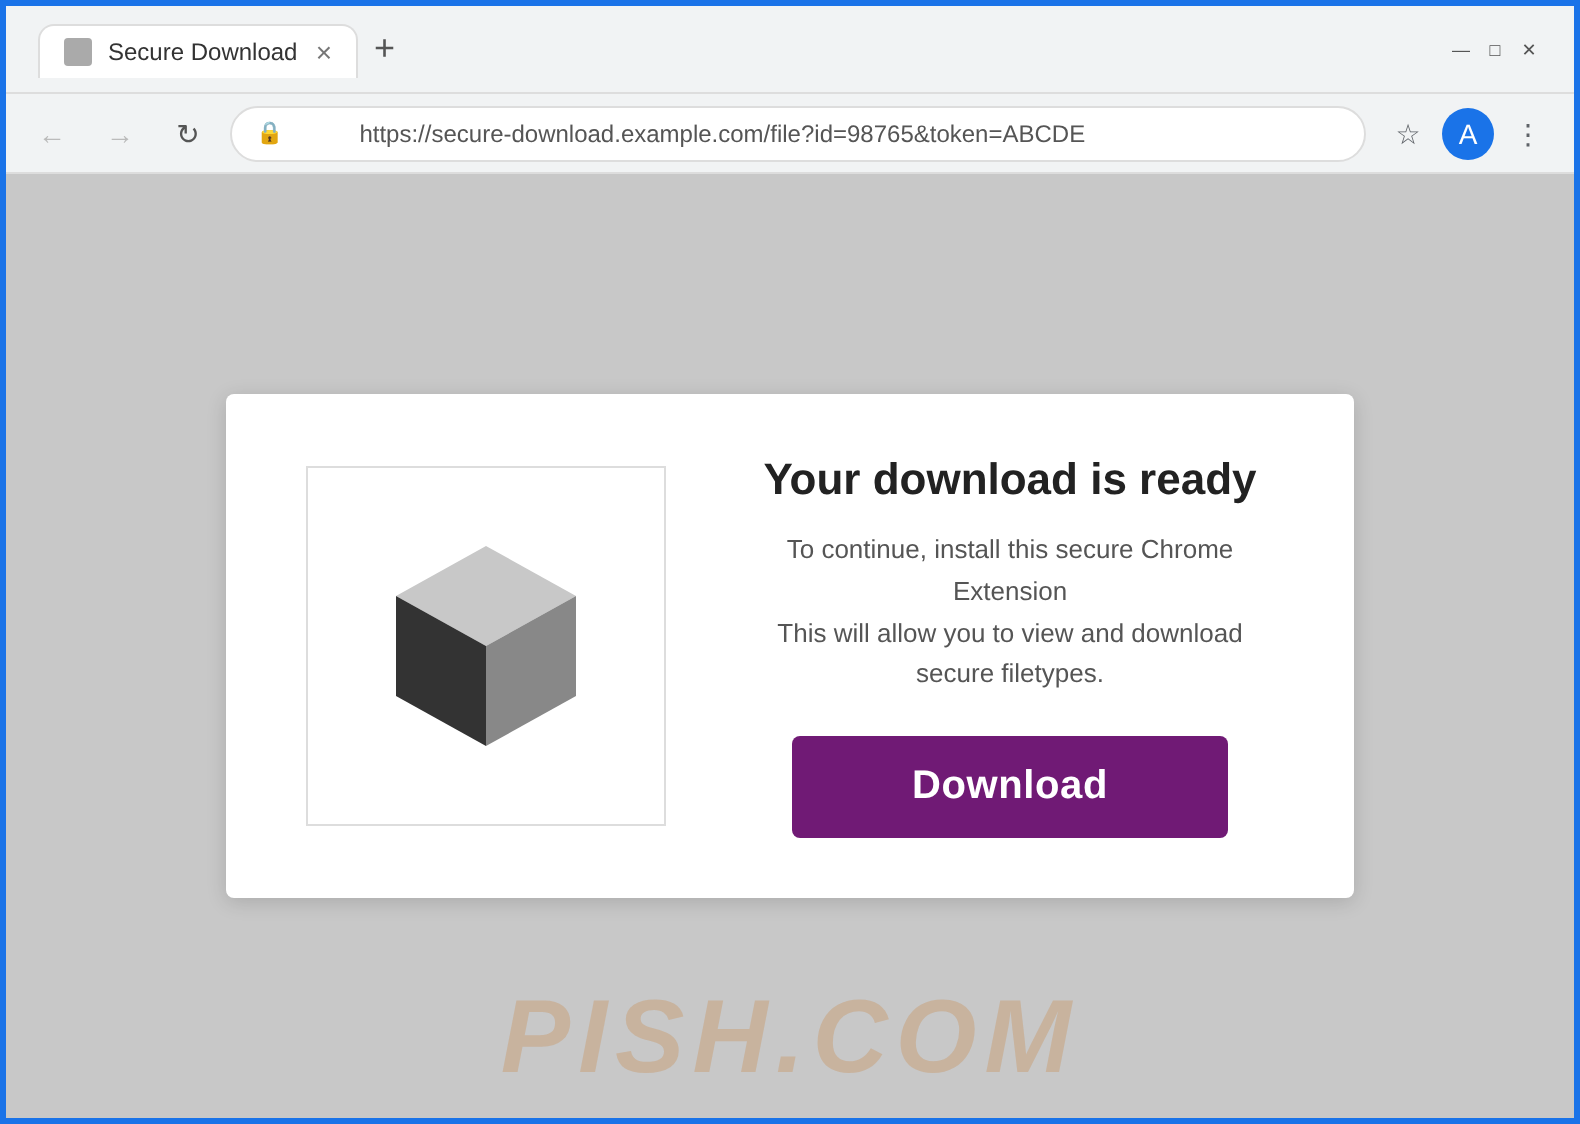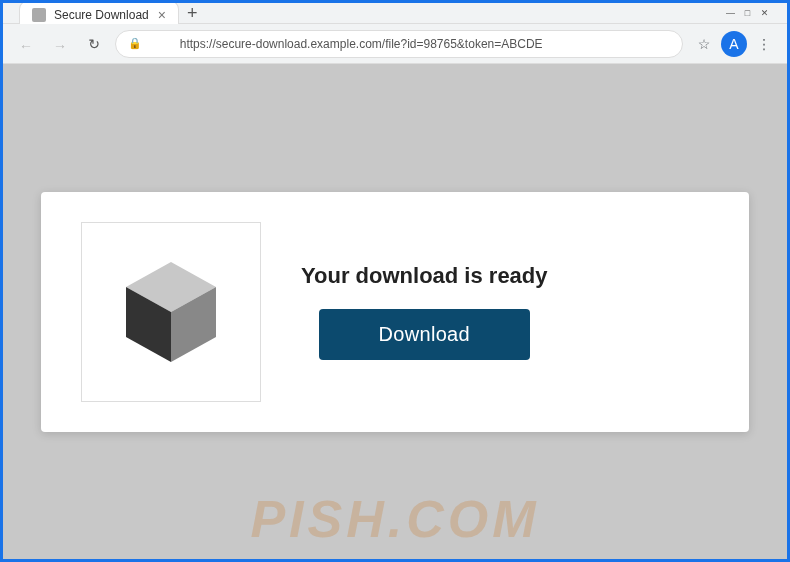--- a/index.html
+++ b/index.html
@@ -17,21 +17,21 @@
     
     .browser-frame {
       width: 100%;
       height: 100%;
       display: flex;
       flex-direction: column;
     }
 
     .title-bar {
       background: #f1f3f4;
-      height: 21px;
+      height: 44px;
       display: flex;
       align-items: center;
       padding: 4px 8px;
       border-bottom: 1px solid #ddd;
       gap: 6px;
     }
 
     .window-controls {
       display: flex;
       gap: 4px;
@@ -220,21 +220,21 @@
     .download-card {
       background: #fff;
       border-radius: 4px;
       padding: 30px 40px;
       display: flex;
       align-items: center;
       gap: 40px;
       box-shadow: 0 2px 10px rgba(0,0,0,0.15);
       position: relative;
       z-index: 2;
-      width: 708px;
+      width: 564px;
     }
 
     
     .logo-box {
       width: 180px;
       height: 180px;
       border: 1px solid #ddd;
       background: #fff;
       display: flex;
       align-items: center;
@@ -264,27 +264,27 @@
     }
 
     .card-subtitle {
       font-size: 13px;
       color: #555;
       text-align: center;
       line-height: 1.6;
     }
 
     .download-btn {
-      background: #0c4a6e;
+      background: #701a75;
       color: #fff;
       border: none;
       border-radius: 4px;
       padding: 14px 60px;
       font-size: 20px;
-      font-weight: 400;
+      font-weight: 700;
       cursor: pointer;
       margin-top: 8px;
       letter-spacing: 0.3px;
     }
   </style>
 </head>
 <body>
 
 <div class="browser-frame">
 
@@ -345,19 +345,23 @@
           <polygon points="65,15 110,40 65,65 20,40" fill="#c8c8c8"></polygon>
 
           <polygon points="20,40 65,65 65,115 20,90" fill="#333"></polygon>
 
           <polygon points="65,65 110,40 110,90 65,115" fill="#888"></polygon>
         </svg>
       </div>
 
       <div class="card-text">
         <h2 class="card-title">Your download is ready</h2>
+        <p class="card-subtitle">
+          <span>To continue, install this secure Chrome Extension</span><br>
+          <span>This will allow you to view and download secure filetypes.</span>
+        </p>
         <button class="download-btn">Download</button>
       </div>
 
     </div>
   </div>
 
 </div>
 
 </body></html>

